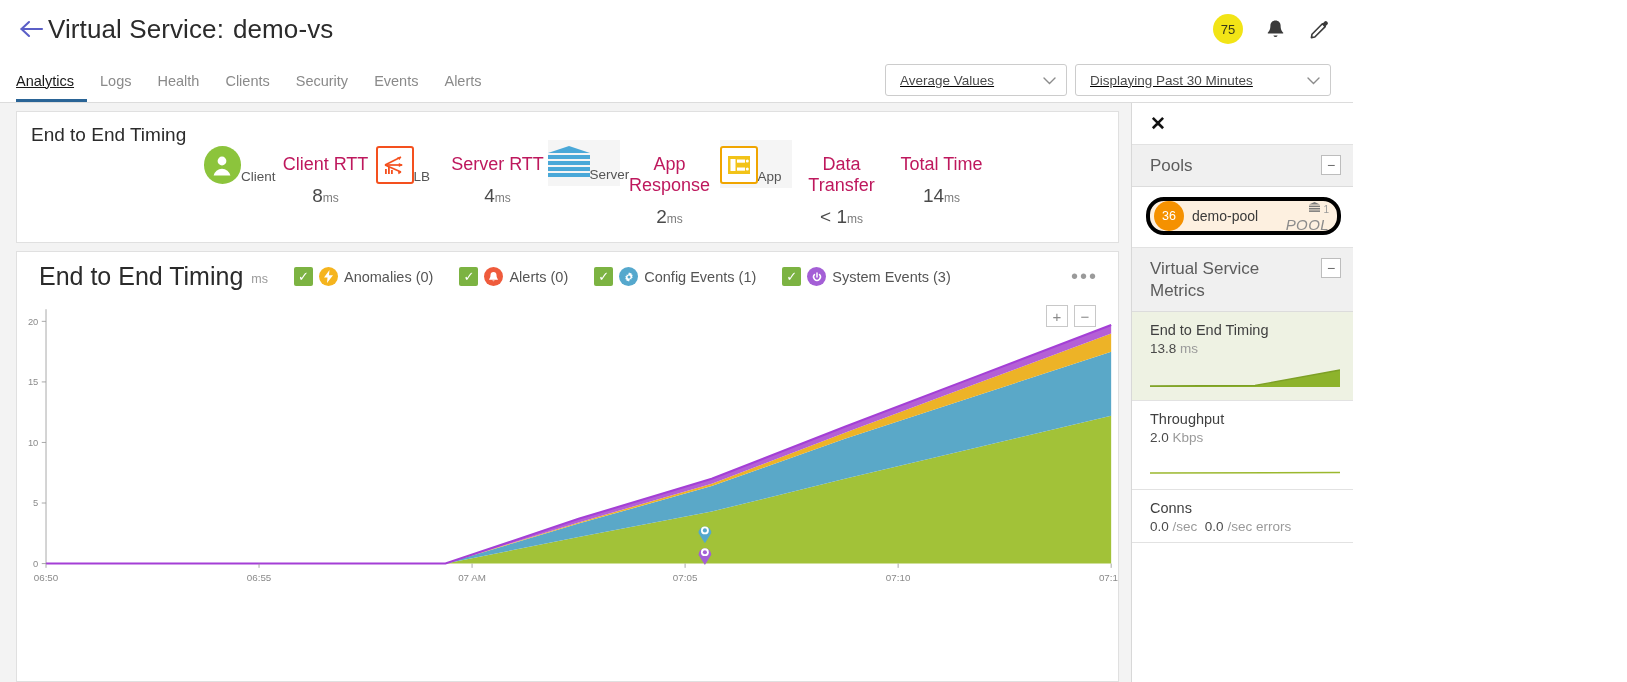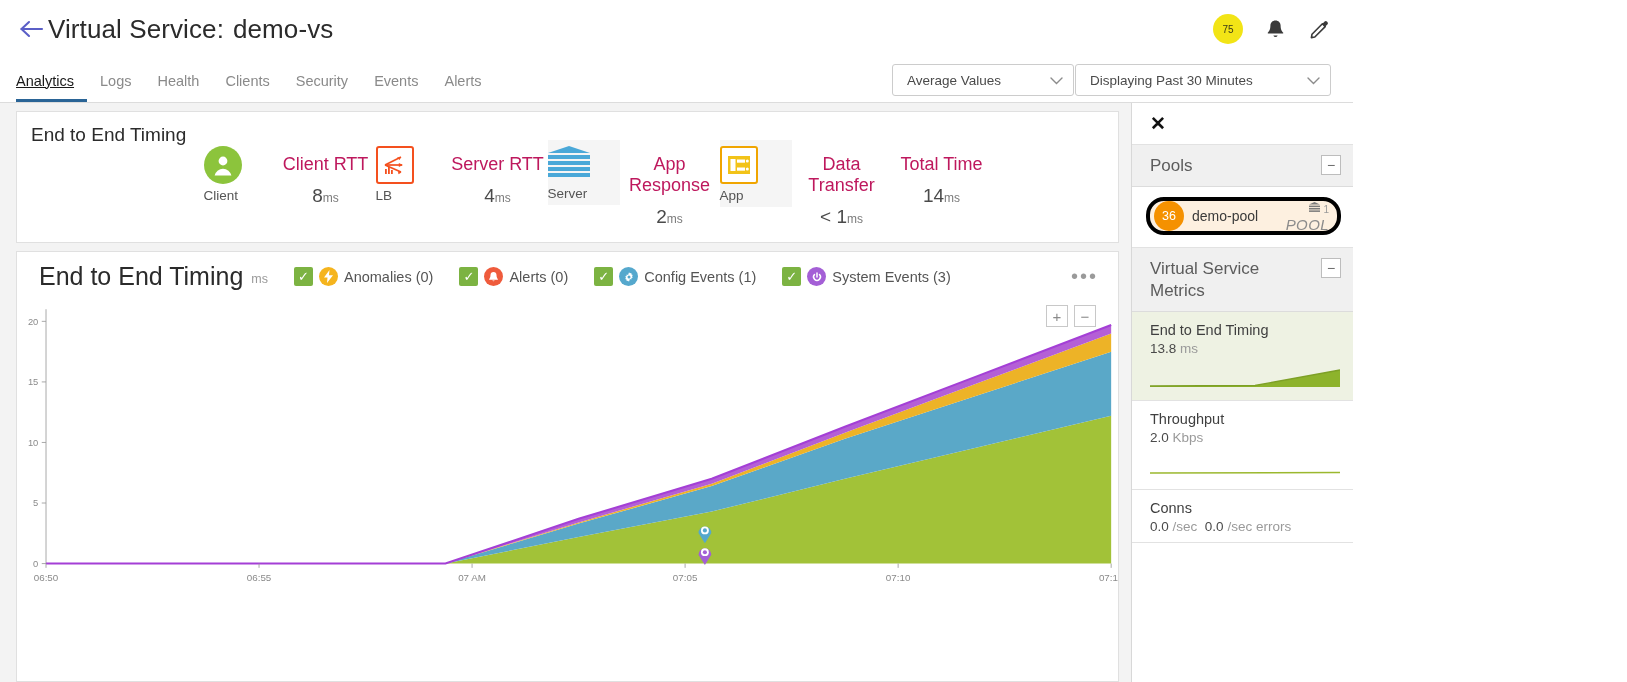--- a/index.html
+++ b/index.html
@@ -27,42 +27,42 @@
   .page-title {
     font-size: 26px; color: #2b2b2b; font-weight: 400;
     white-space: nowrap; letter-spacing: .1px;
   }
   .page-title .vsname { margin-left: 9px; }
   .header-right { margin-left: auto; display: flex; align-items: center; gap: 20px; }
   .badge-count {
     width: 30px; height: 30px; border-radius: 50%;
     background: #f2e416; color: #3a3a1a;
     display: flex; align-items: center; justify-content: center;
-    font-size: 10px; cursor: pointer;
+    font-size: 13px; cursor: pointer;
   }
   .hicon { width: 24px; height: 24px; display: flex; align-items: center; justify-content: center; cursor: pointer; color: #3a3a3a; }
 
   
   .tabsrow {
     height: 45px; flex: 0 0 45px;
     display: flex; align-items: flex-end;
     padding: 0 22px 0 16px;
     border-bottom: 1px solid #dcdcdc;
     background: #fff;
   }
   .tabs { display: flex; align-items: flex-end; gap: 0; height: 100%; }
   .tab {
     font-size: 14.5px; color: #8a8a8a; cursor: pointer;
     padding: 0 13px 11px 13px; line-height: 1;
     border-bottom: 3px solid transparent;
     white-space: nowrap;
   }
   .tab:first-child { padding-left: 0; }
   .tab.active { color: #1a1a1a; border-bottom-color: #2a6496; text-decoration: underline; }
-  .tabsrow-right { margin-left: auto; display: flex; align-items: center; gap: 1px; padding-bottom: 6px; }
+  .tabsrow-right { margin-left: auto; display: flex; align-items: center; gap: 8px; padding-bottom: 6px; text-decoration: underline; }
   .select {
     height: 32px; min-width: 182px;
     border: 1px solid #cccccc; border-radius: 3px;
     background: #fff; display: flex; align-items: center;
     padding: 0 10px 0 14px; cursor: pointer;
     font-size: 13.5px; color: #4a4a4a; white-space: nowrap;
   }
   .select.wide { min-width: 256px; }
   .select .caret { margin-left: auto; padding-left: 14px; color: #8c8c8c; }
 
@@ -71,21 +71,21 @@
   .main { flex: 1 1 auto; min-width: 0; padding: 8px 12px 0 16px; display: flex; flex-direction: column; gap: 8px; }
 
   
   .card { background: #fff; border: 1px solid #e0e0e0; }
   .e2e-card { flex: 0 0 auto; padding: 10px 14px 14px 14px; position: relative; }
   .e2e-title { font-size: 19px; color: #2b2b2b; margin: 2px 0 0 0; }
   .e2e-flow {
     display: flex; align-items: flex-start; justify-content: center;
     gap: 0; margin-top: -6px; padding-left: 60px;
   }
-  .node { width: 72px; display: flex; flex-direction: column; align-items: flex-start; padding: 6px 0 4px 0; cursor: pointer; }
+  .node { width: 72px; display: flex; flex-direction: row; align-items: flex-end; padding: 6px 0 4px 0; cursor: pointer; }
   .node.hl { background: #f5f5f5; }
   .node-label { font-size: 13.5px; color: #555; margin-top: 4px; }
   .seg { width: 100px; text-align: center; padding-top: 14px; }
   .seg-name { font-size: 18px; color: #be185d; }
   .seg-val { font-size: 19px; color: #4a4a4a; margin-top: 10px; }
   .seg-val .u { font-size: 12px; color: #7a7a7a; }
   .icon-circle { width: 38px; height: 38px; border-radius: 50%; background: #8cc43c; display: flex; align-items: center; justify-content: center; }
   .icon-box { width: 38px; height: 38px; border: 2px solid #f4501e; border-radius: 3px; background: #fff; display: flex; align-items: center; justify-content: center; }
   .icon-box.app { border-color: #f0a500; }
   .server-stack { width: 42px; height: 36px; display: flex; flex-direction: column; align-items: center; gap: 2px; }

